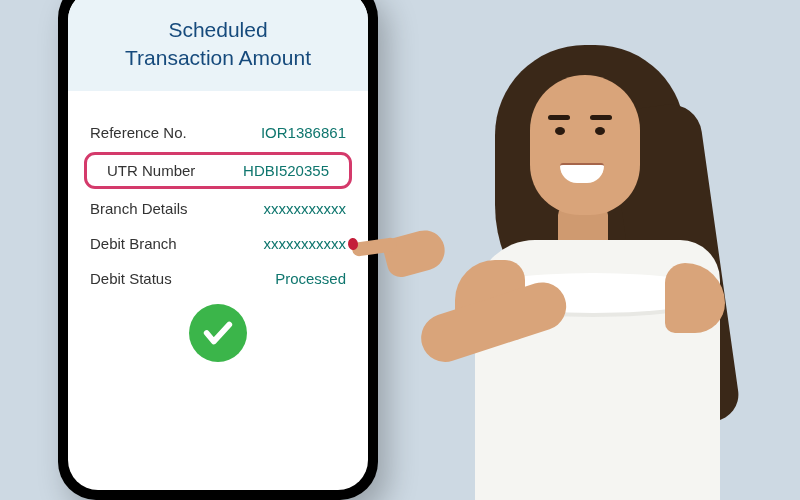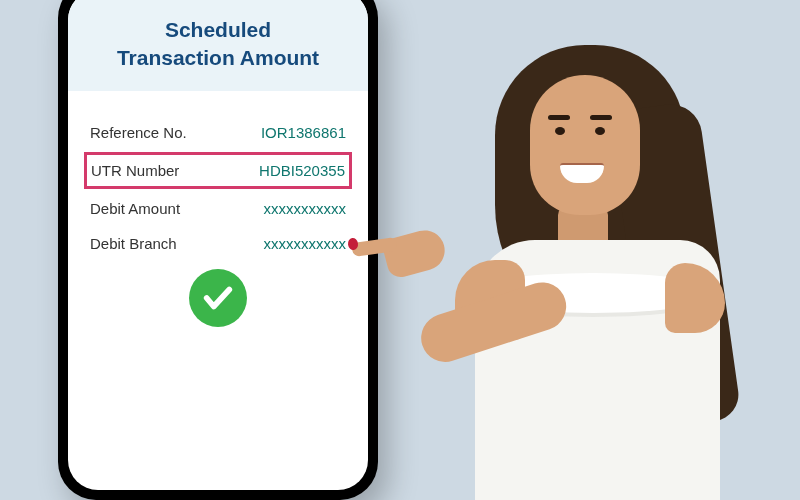--- a/index.html
+++ b/index.html
@@ -32,39 +32,39 @@
       flex-direction: column;
     }
     .screen-header {
       background: #eaf3f8;
       padding: 26px 10px 18px 10px;
       text-align: center;
     }
     .screen-header h1 {
       color: #164a7c;
       font-size: 21px;
-      font-weight: 700;
+      font-weight: 400;
       line-height: 1.35;
     }
     .details-list {
       padding: 24px 18px 10px 18px;
       flex: 1;
     }
     .detail-row {
       display: flex;
       justify-content: space-between;
       align-items: flex-start;
       padding: 9px 4px;
       font-size: 15px;
       color: #222;
     }
     .detail-row.highlighted {
       border: 3px solid #d43a6b;
-      border-radius: 0;
-      padding: 7px 4px;
+      border-radius: 11px;
+      padding: 7px 20px;
       margin: 2px -2px;
     }
     .detail-label { color: #333; font-weight: 400; }
     .detail-value { color: #0f766e; font-weight: 400; }
     .success-badge {
       margin: 8px auto 0 auto;
       width: 58px;
       height: 58px;
       background: #3bb54a;
       border-radius: 50%;
@@ -228,26 +228,30 @@
     <div class="details-list">
       <div class="detail-row">
         <span class="detail-label">Reference No.</span>
         <span class="detail-value">IOR1386861</span>
       </div>
       <div class="detail-row highlighted">
         <span class="detail-label">UTR Number</span>
         <span class="detail-value">HDBI520355</span>
       </div>
       <div class="detail-row">
-        <span class="detail-label">Debit Amount</span>
+        <span class="detail-label">Branch Details</span>
         <span class="detail-value">xxxxxxxxxxx</span>
       </div>
       <div class="detail-row">
         <span class="detail-label">Debit Branch</span>
         <span class="detail-value">xxxxxxxxxxx</span>
+      </div>
+      <div class="detail-row">
+        <span class="detail-label">Debit Status</span>
+        <span class="detail-value">Processed</span>
       </div>
       <div class="success-badge">
         <svg viewBox="0 0 24 24" fill="none" stroke="#fff" stroke-width="4" stroke-linecap="round" stroke-linejoin="round">
           <polyline points="4,12 9,18 20,6"></polyline>
         </svg>
       </div>
     </div>
   </div>
 </div>
 

